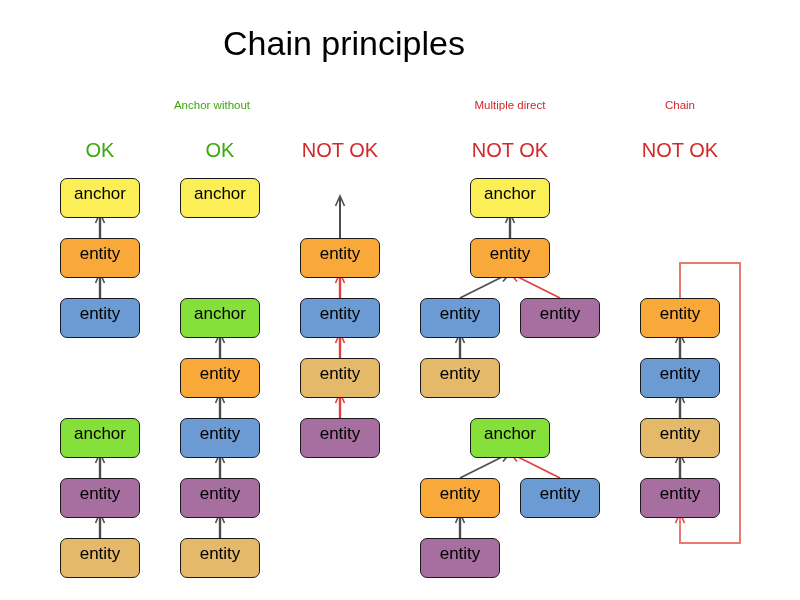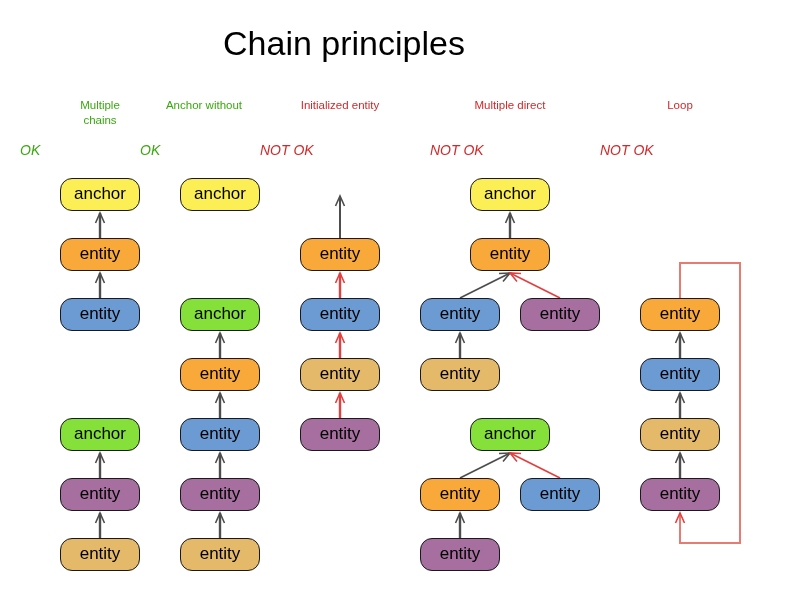--- a/index.html
+++ b/index.html
@@ -27,35 +27,35 @@
   }
   .col-head {
     position: absolute;
     text-align: center;
     width: 160px;
     font-size: 11.5px;
     line-height: 15px;
   }
   .col-verdict {
     position: absolute;
+    text-align: center;
     width: 160px;
-    font-size: 14px;
+    font-size: 20px;
     line-height: 24px;
-    font-style: italic;
   }
   .ok    { color: #3aa80f; }
   .notok { color: #d2282a; }
 
   .node {
     position: absolute;
     width: 80px;
-    height: 33px;
+    height: 40px;
     box-sizing: border-box;
     border: 1.6px solid #1a1a1a;
-    border-radius: 12px;
+    border-radius: 7px;
     font-size: 17px;
     line-height: 30px;
     text-align: center;
     color: #000000;
     z-index: 3;
   }
 
   svg#wires {
     position: absolute;
     left: 0;
@@ -66,43 +66,38 @@
     pointer-events: none;
   }
 </style>
 </head>
 <body>
 
 <div id="canvas">
 
   <div id="title">Chain principles</div>
 
-  <div class="col-head ok" style="left:20px; top:98px;">
-    <div>Multiple</div>
-    <div>chains</div>
-  </div>
   <div class="col-verdict ok" style="left:20px; top:138px;">OK</div>
 
-  <div class="col-head ok" style="left:124px; top:98px;">
+  <div class="col-head ok" style="left:132px; top:98px;">
     <div>Anchor without</div>
   </div>
   <div class="col-verdict ok" style="left:140px; top:138px;">OK</div>
 
   <div class="col-head notok" style="left:260px; top:98px;">
-    <div>Initialized entity</div>
   </div>
   <div class="col-verdict notok" style="left:260px; top:138px;">NOT OK</div>
 
   <div class="col-head notok" style="left:430px; top:98px;">
     <div>Multiple direct</div>
   </div>
   <div class="col-verdict notok" style="left:430px; top:138px;">NOT OK</div>
 
   <div class="col-head notok" style="left:600px; top:98px;">
-    <div>Loop</div>
+    <div>Chain</div>
     <div></div>
   </div>
   <div class="col-verdict notok" style="left:600px; top:138px;">NOT OK</div>
 
   <svg id="wires" viewBox="0 0 800 600">
       <line x1="100" y1="238" x2="100" y2="213" stroke="#4d4d4d" stroke-width="2.4"></line>
       <path d="M 104.48536498365527 223.04397834343538 L 100 213 L 95.51463501634473 223.04397834343538" fill="none" stroke="#4d4d4d" stroke-width="1.6"></path>
       <line x1="100" y1="298" x2="100" y2="273" stroke="#4d4d4d" stroke-width="2.4"></line>
       <path d="M 104.48536498365527 283.0439783434354 L 100 273 L 95.51463501634473 283.0439783434354" fill="none" stroke="#4d4d4d" stroke-width="1.6"></path>
       <line x1="100" y1="478" x2="100" y2="453" stroke="#4d4d4d" stroke-width="2.4"></line>

